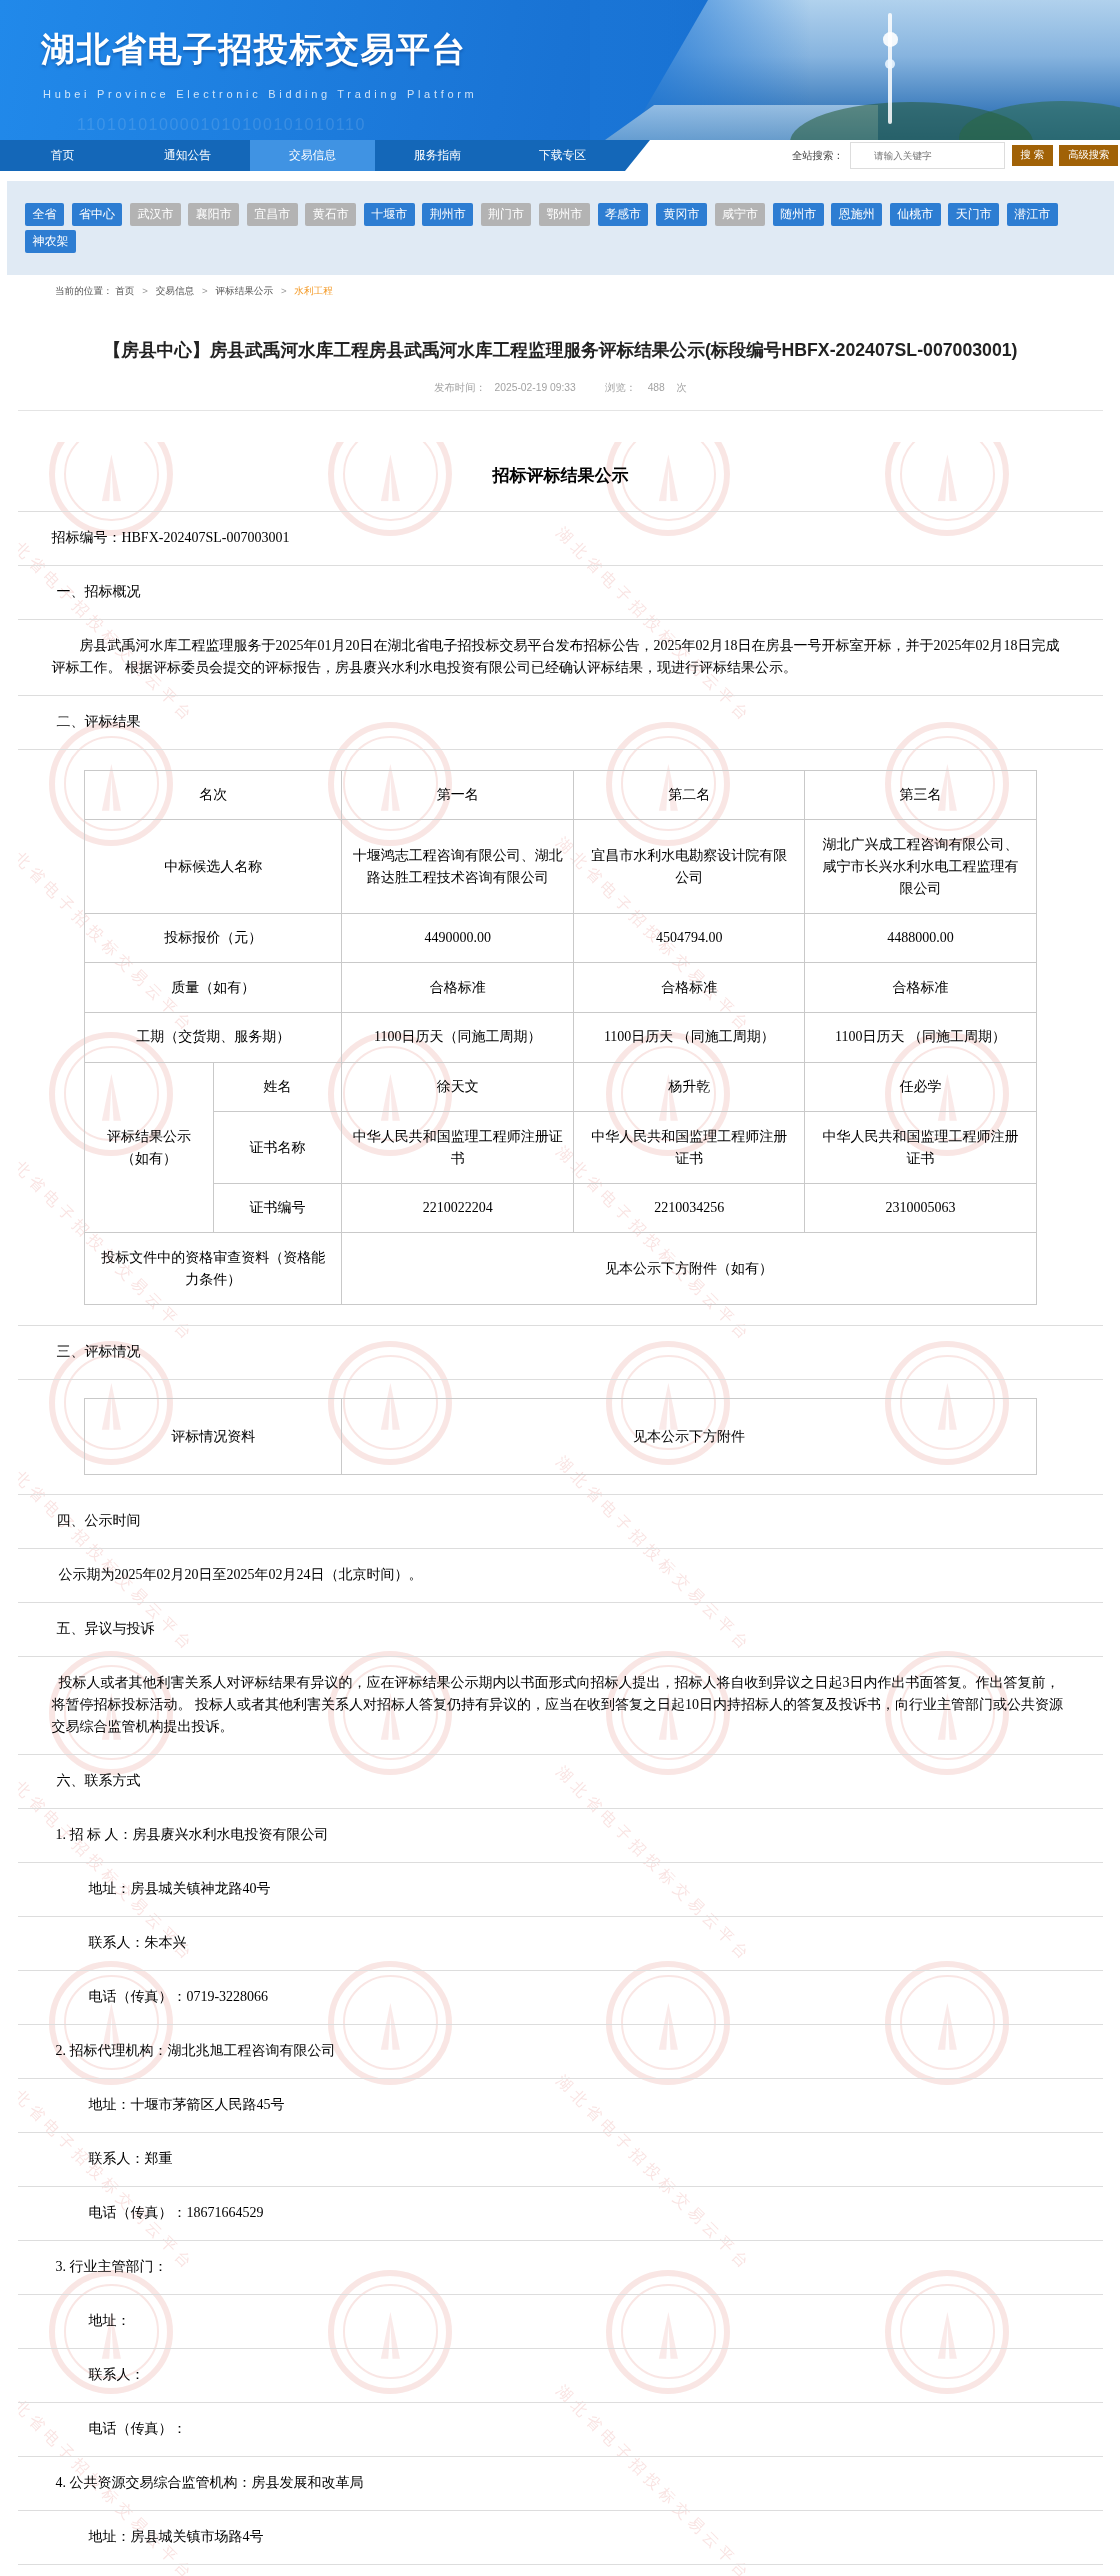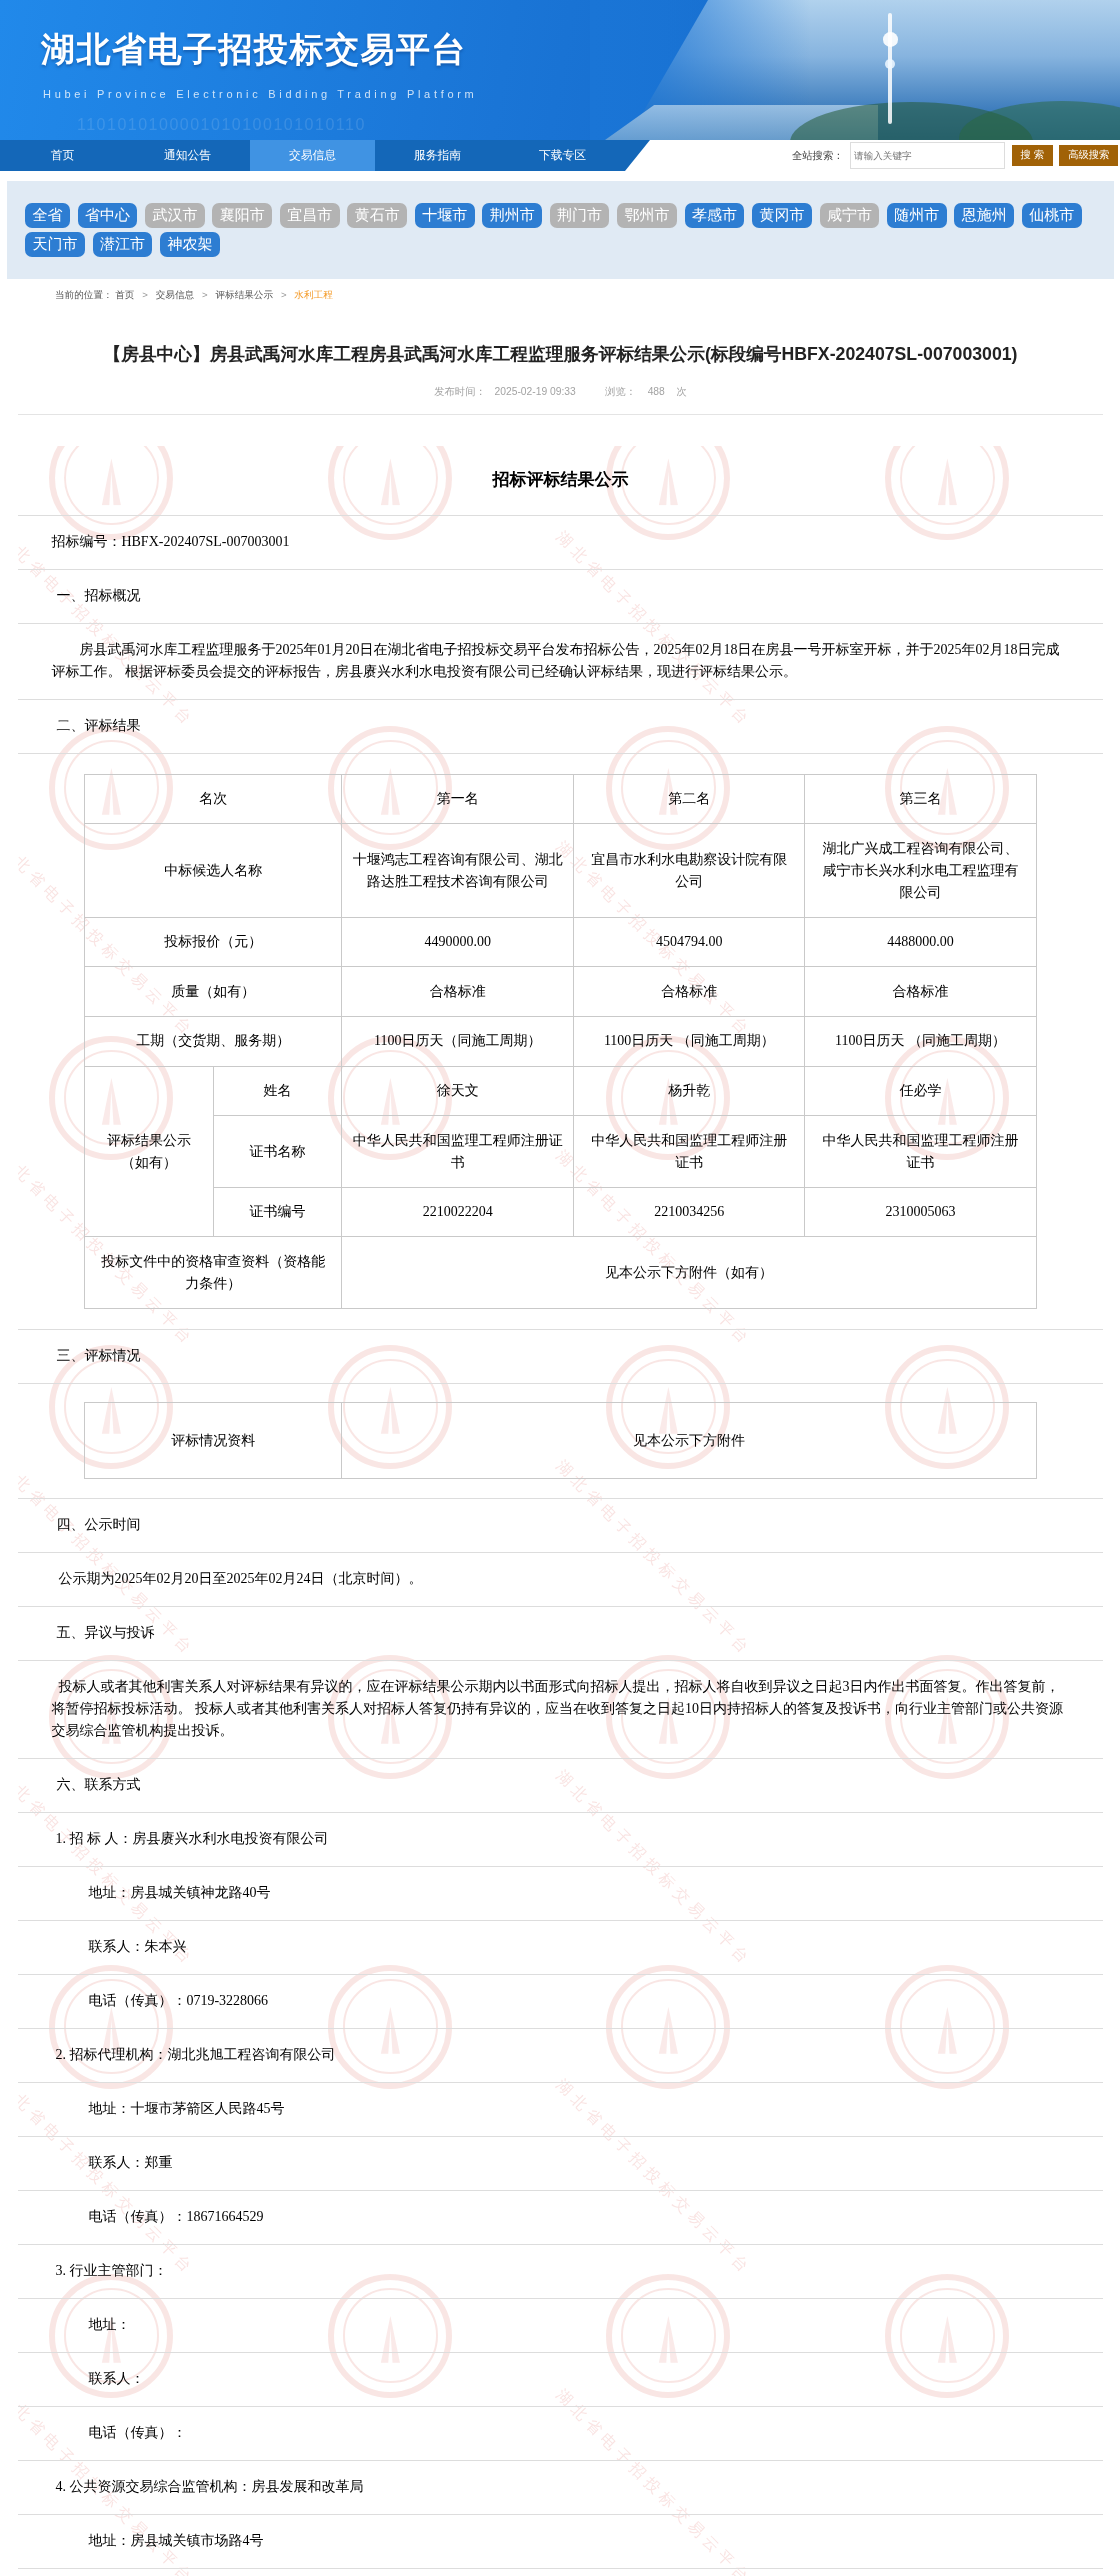--- a/index.html
+++ b/index.html
@@ -26,27 +26,27 @@
   .banner-binary { position:absolute; left:77px; top:116px; font-size:16px; letter-spacing:1.5px; color:rgba(255,255,255,.13); }
 
   
   .nav { display:flex; height:31px; background:#1467b8; }
   .nav-tab { width:125px; display:flex; align-items:center; justify-content:center;
     color:#fff; font-size:11.8px; cursor:pointer; }
   .nav-tab.active { background:#4093e3; }
   .nav-right { flex:1; background:#fff; clip-path:polygon(25px 0,100% 0,100% 100%,0 100%);
     display:flex; align-items:center; justify-content:flex-end; gap:6.6px; padding-right:2.9px; }
   .search-label { font-size:10.3px; color:#444; }
-  .search-input { width:155px; height:27px; border:0.7px solid #ddd; padding:0 3px; font-size:9.6px; color:#333; outline:none; }
+  .search-input { width:155px; height:27px; border:0.7px solid #ddd; padding:0 23px; font-size:9.6px; color:#333; outline:none; }
   .btn-orange { height:21.4px; border:none; background:#a16207; color:#fff; font-size:10.3px; padding:0 8.8px; cursor:pointer; }
 
   
   .region-strip { margin:10.3px 7.4px 0; background:#e0eaf4; padding:22px 17.7px 17.7px; }
-  .region-btn { display:inline-block; margin:0 4.4px 4.4px 0; padding:2.9px 7.4px; border-radius:7px;
-    font-size:15px; color:#fff; cursor:pointer; }
+  .region-btn { display:inline-block; margin:0 4.4px 4.4px 0; padding:2.9px 7.4px; border-radius:2px;
+    font-size:12px; color:#fff; cursor:pointer; }
   .region-btn.on { background:#2d7dd2; }
   .region-btn.off { background:#b3b3b3; }
 
   
   .breadcrumb { padding:9.6px 0 8px 55px; font-size:9.6px; color:#555; background:#fff; }
   .breadcrumb .sep { margin:0 5.2px; color:#999; }
   .crumb { color:#555; cursor:pointer; }
   .crumb.current { color:#f49b28; }
 
   

